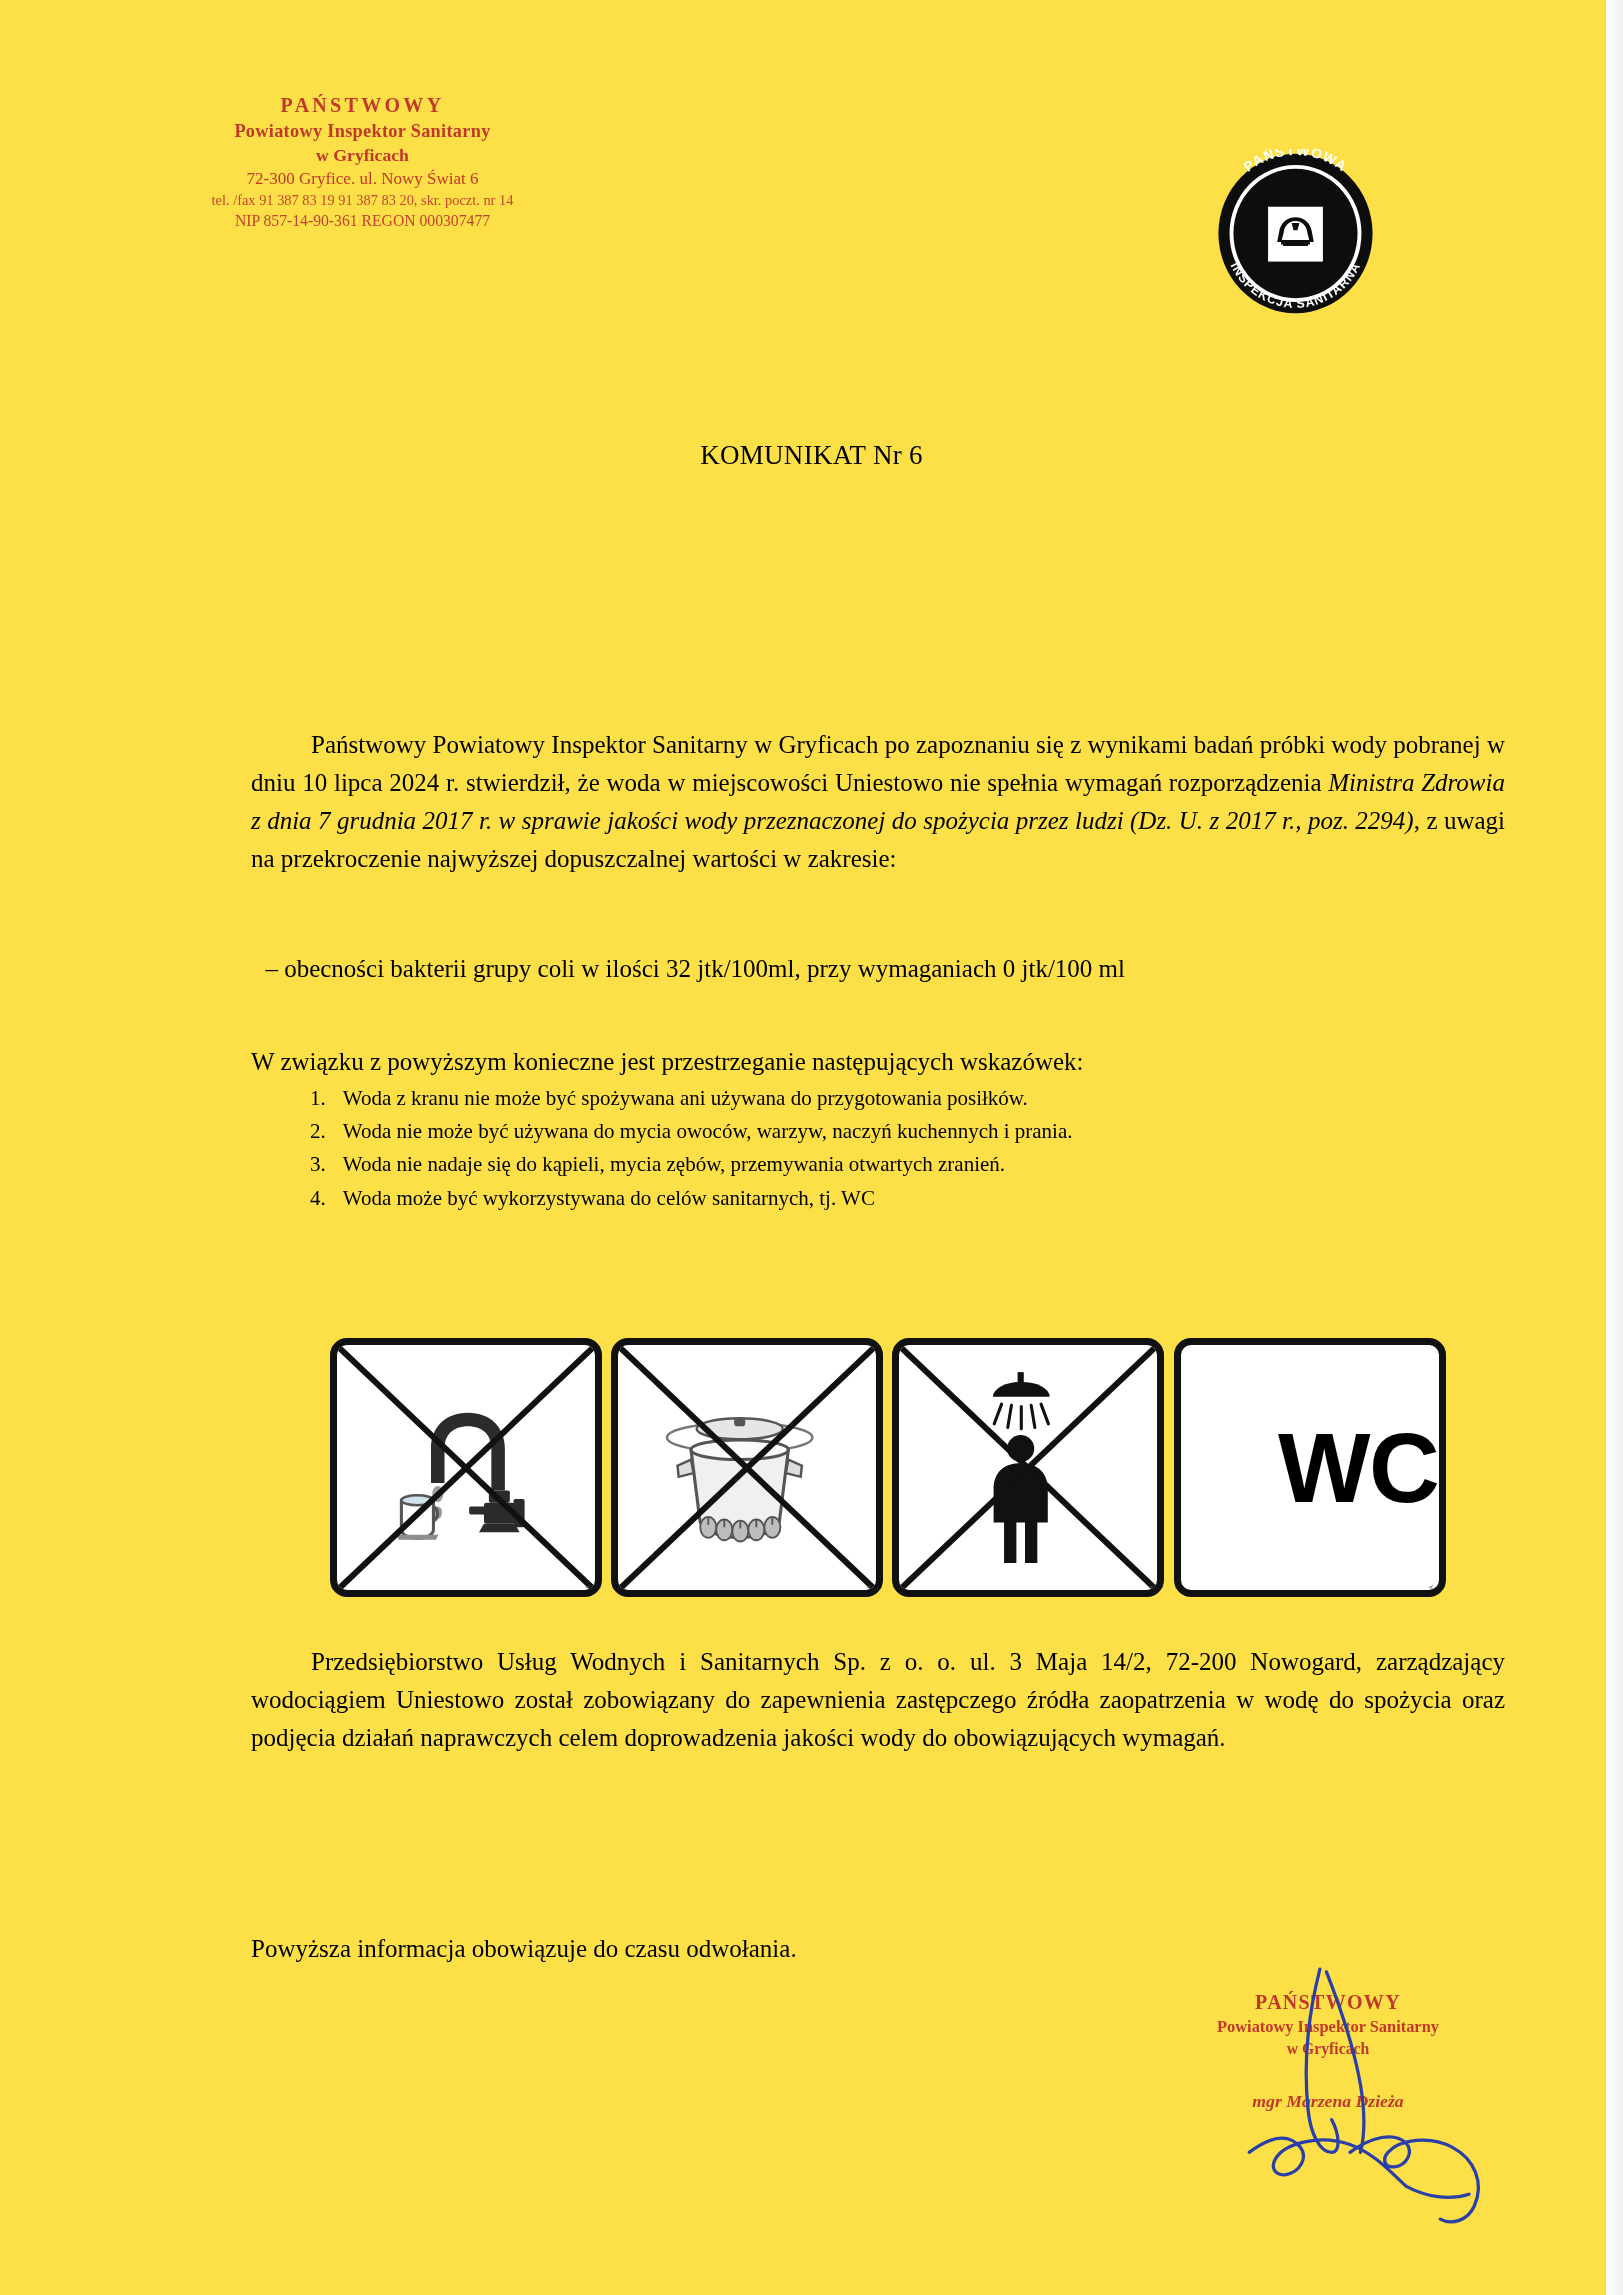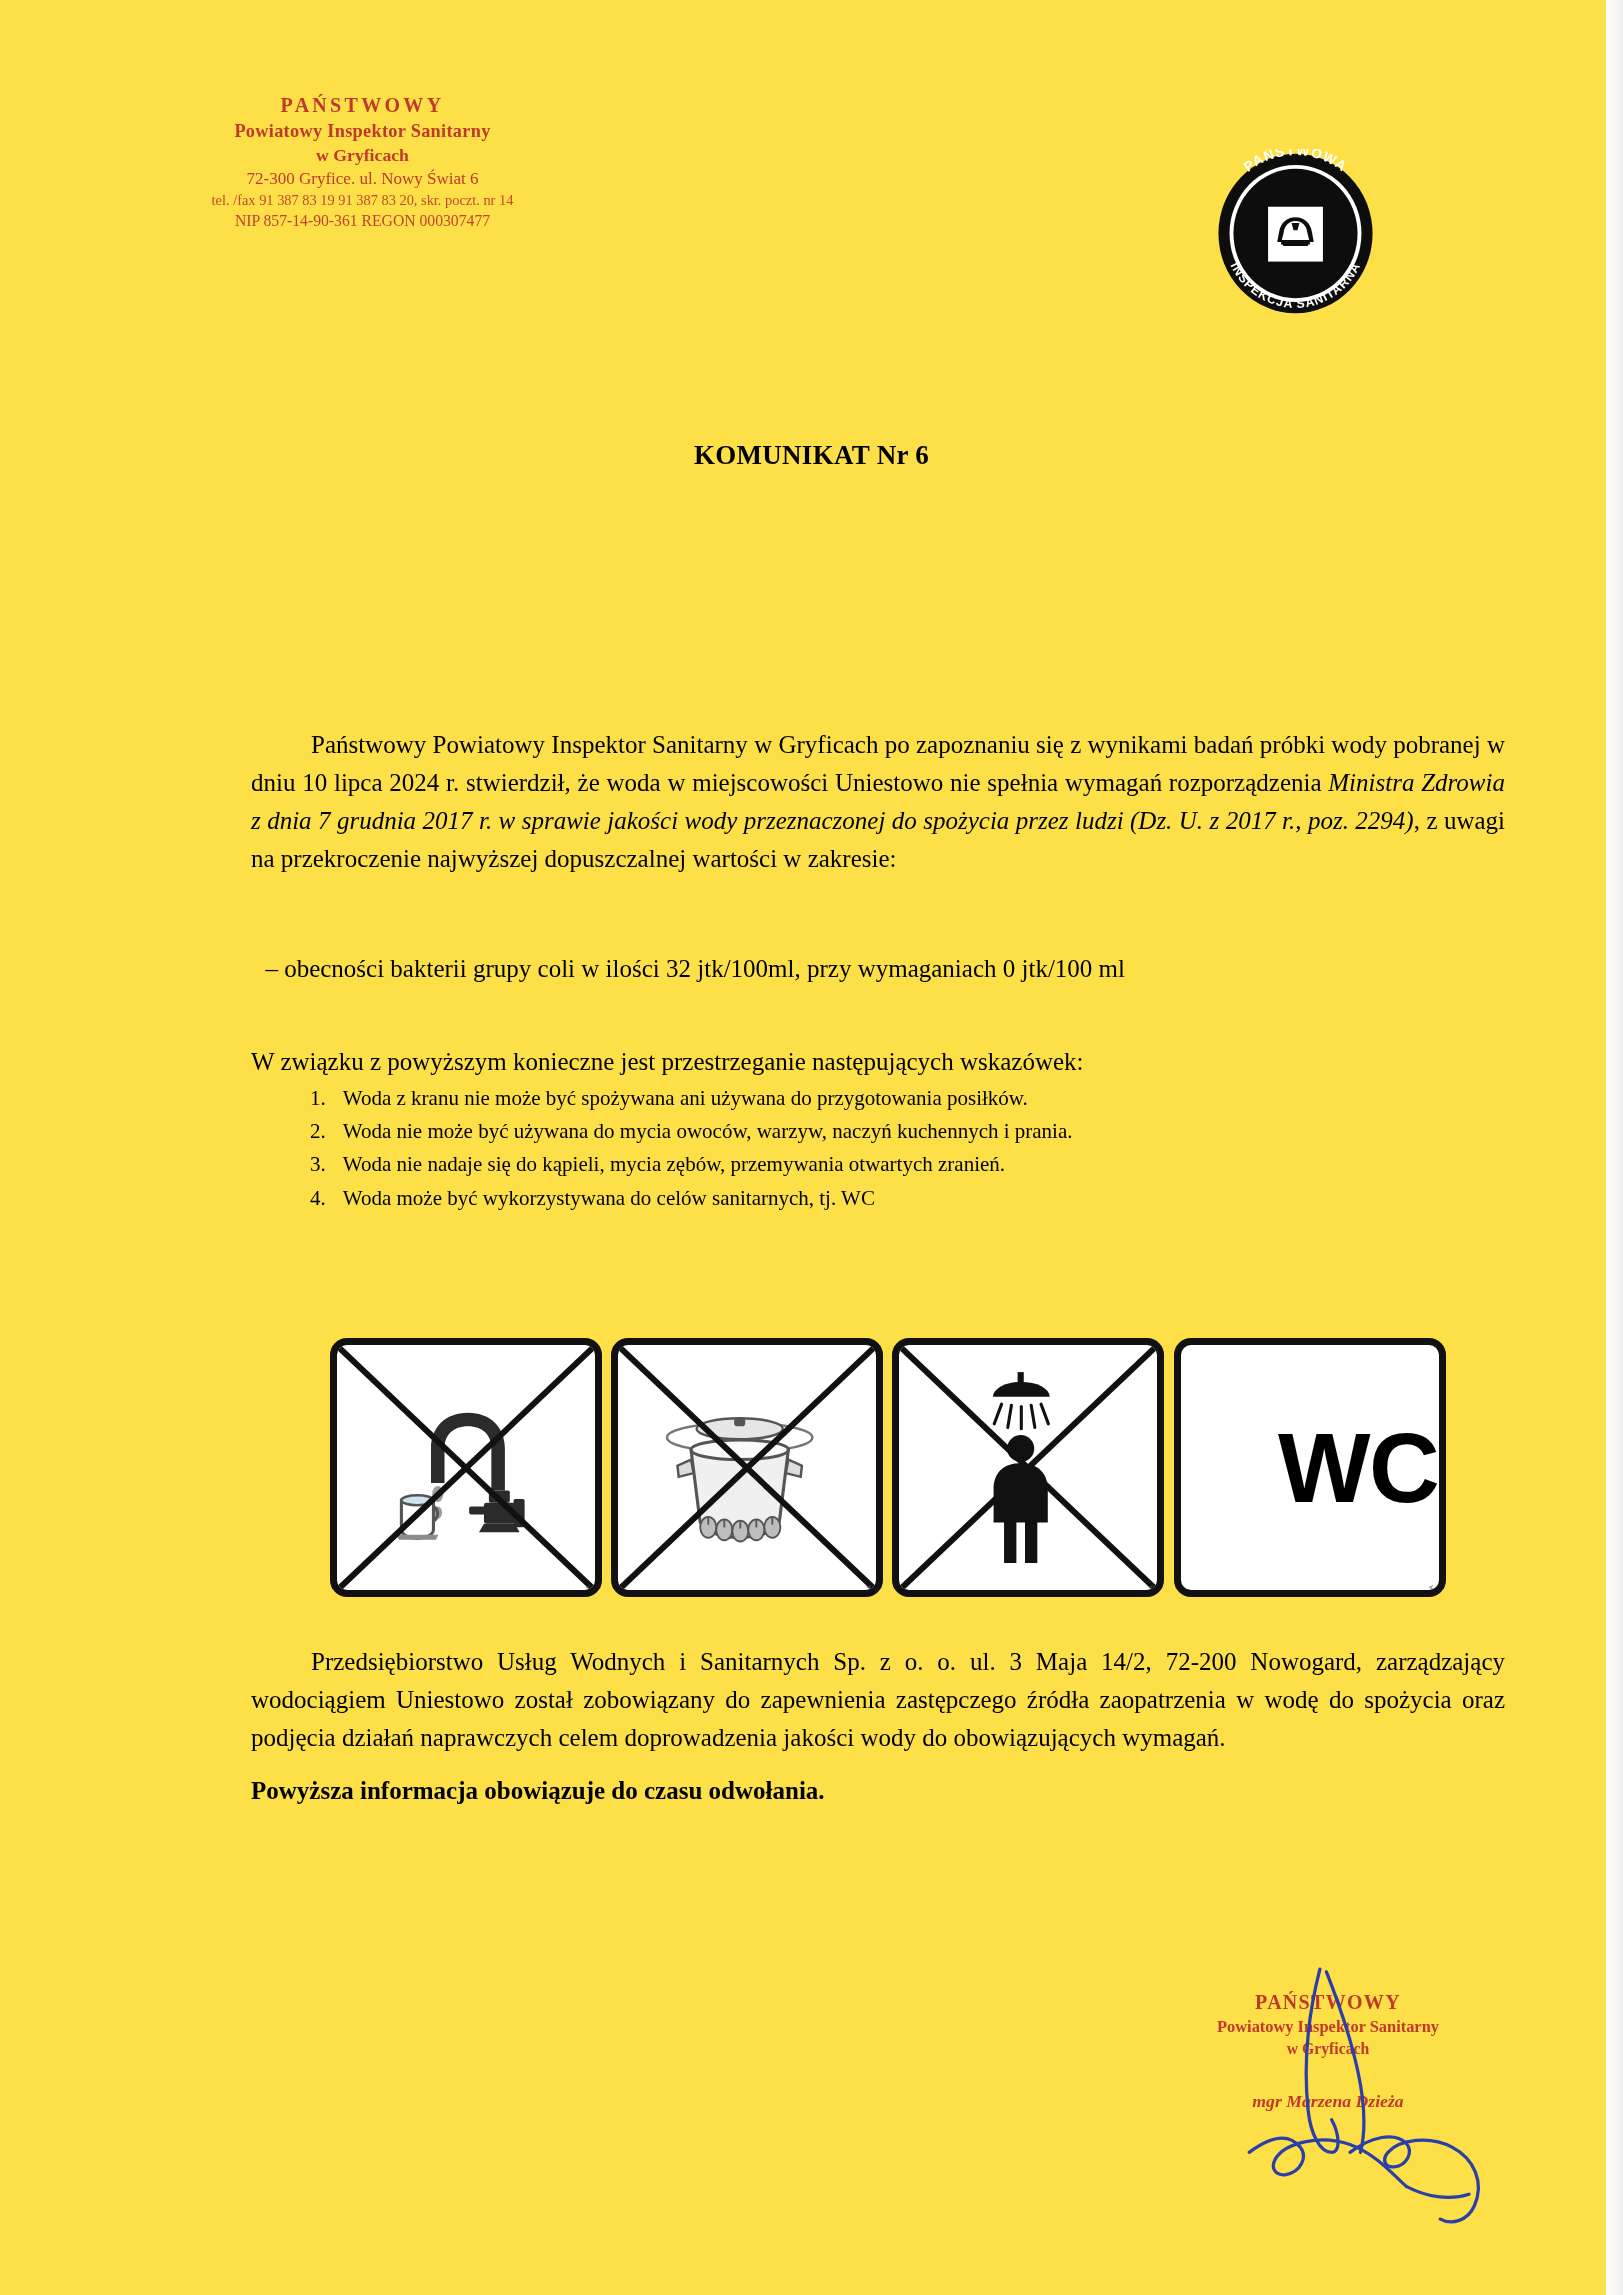--- a/index.html
+++ b/index.html
@@ -73,21 +73,21 @@
   }
 
   
   .doc-title {
     position: absolute;
     top: 440px;
     left: 0;
     width: 1623px;
     text-align: center;
     font-size: 27px;
-    font-weight: bold;
+    font-weight: normal;
     letter-spacing: 0.3px;
   }
 
   
   .body-block {
     position: absolute;
     left: 251px;
     width: 1254px;
     font-size: 25px;
     line-height: 1.52;
@@ -173,21 +173,21 @@
     width: 100%;
     transform: translateY(-50%);
     text-align: right;
     font-family: "Liberation Sans", sans-serif;
     font-size: 98px;
     font-weight: bold;
     letter-spacing: -1.3px;
   }
 
   #para4 { top: 1643px; }
-  #para5 { top: 1772px; font-weight: bold; }
+  #para5 { top: 1930px; }
 
   
   .signature {
     position: absolute;
     left: 1125px;
     top: 1989px;
     width: 406px;
     text-align: center;
     color: #c0392b;
     line-height: 1.35;

